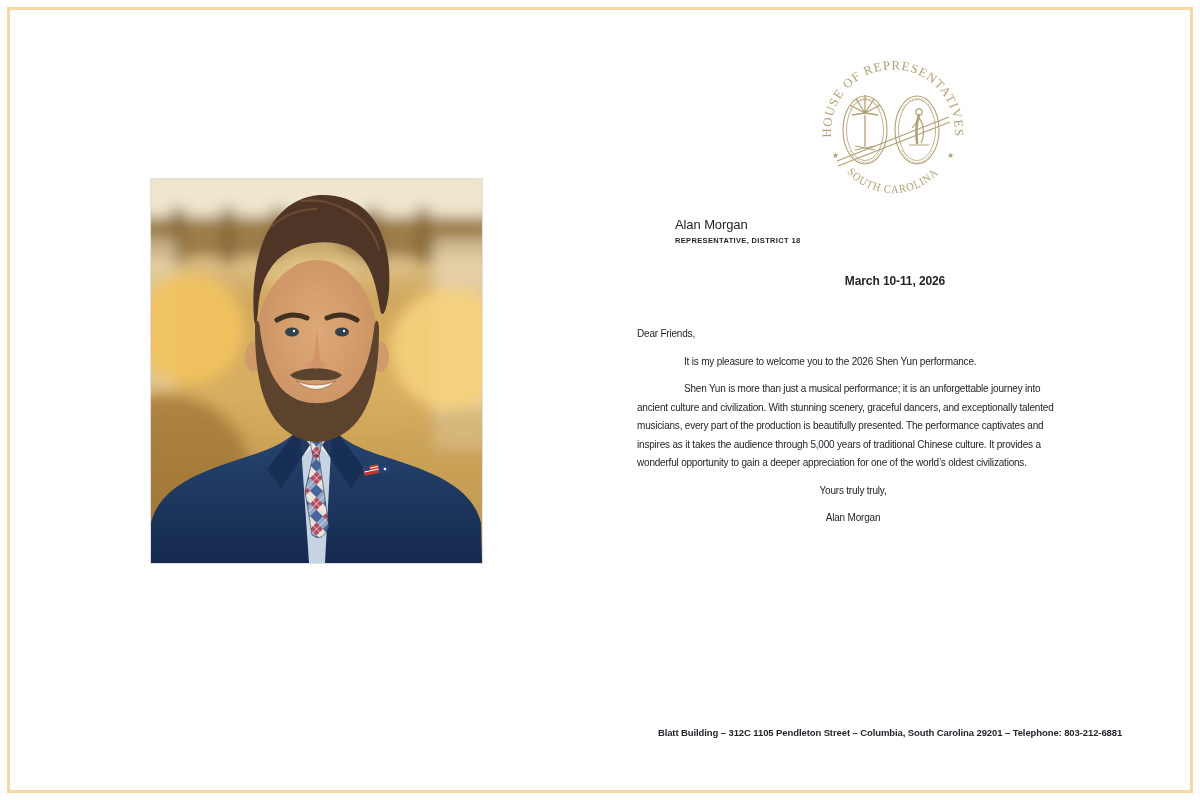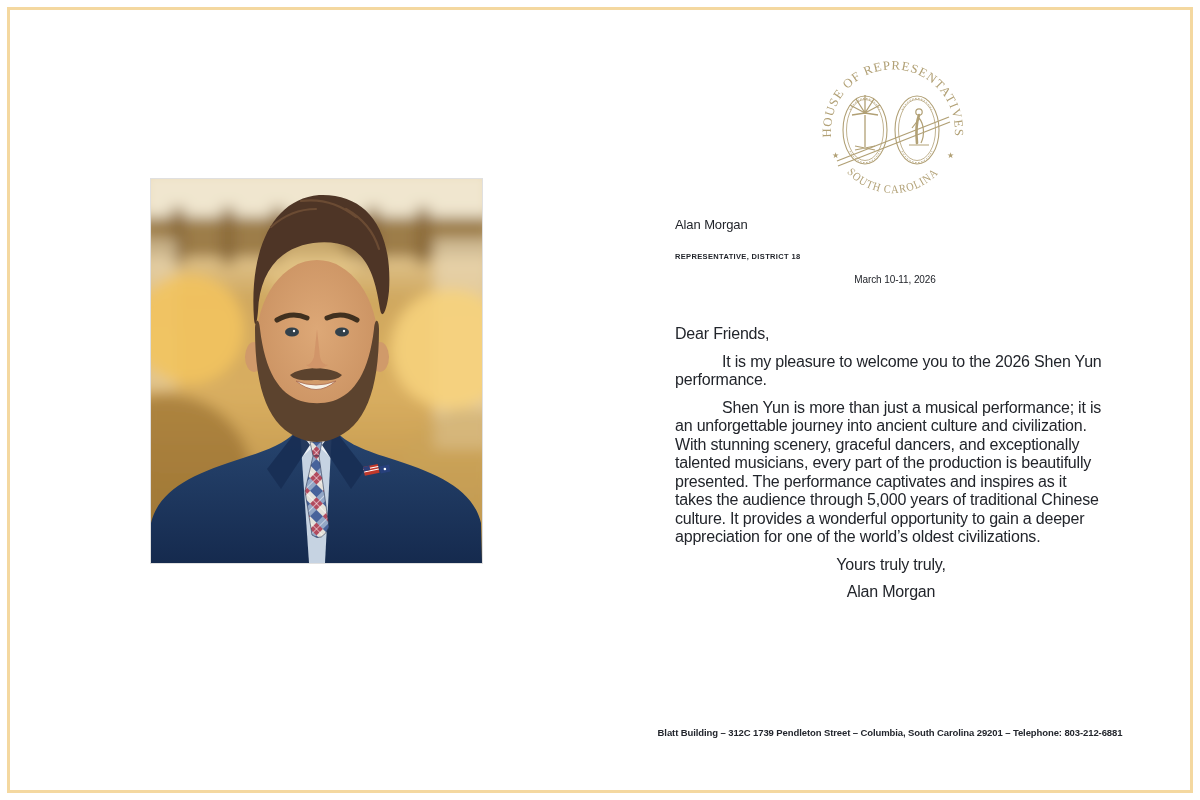--- a/index.html
+++ b/index.html
@@ -13,26 +13,26 @@
     border:3px solid #f4d8a0;pointer-events:none;
   }
   .photo{
     position:absolute;left:150px;top:178px;width:331px;height:384px;
     border:1px solid #e0e0e0;box-sizing:content-box;overflow:hidden;background:#d8b06a;
   }
   .photo svg{display:block;}
   .seal{position:absolute;left:817px;top:55px;width:152px;height:152px;}
   .author{position:absolute;left:675px;top:218px;line-height:1.15;}
   .author-name{font-size:13px;font-weight:500;letter-spacing:-0.1px;}
-  .author-title{font-size:7.5px;font-weight:700;letter-spacing:0.35px;margin-top:20px;}
+  .author-title{font-size:7.5px;font-weight:700;letter-spacing:0.35px;margin-top:4px;}
   .date-line{position:absolute;left:675px;top:274px;width:440px;text-align:center;
-    font-size:10px;font-weight:400;letter-spacing:-0.1px;}
+    font-size:12px;font-weight:700;letter-spacing:-0.1px;}
   .letter-body{
-    position:absolute;left:675px;top:325px;width:444px;
-    font-size:16px;line-height:18.5px;letter-spacing:-0.2px;font-weight:400;
+    position:absolute;left:637px;top:325px;width:444px;
+    font-size:10px;line-height:18.5px;letter-spacing:-0.2px;font-weight:400;
   }
   .letter-body p{margin:9px 12px 0 0;text-indent:47px;}
   .letter-body .salutation{text-indent:0;margin:0;}
   .closing{margin-top:10px;text-align:center;text-indent:0 !important;}
   .signature{margin-top:52px;text-align:center;text-indent:0 !important;font-weight:500;}
   .footer{
     position:absolute;left:630px;top:727px;width:520px;text-align:center;
     font-size:9.5px;font-weight:700;letter-spacing:-0.1px;color:#23262d;
   }
 </style>
@@ -199,14 +199,14 @@
   <div class="date-line">March 10-11, 2026</div>
 
   <div class="letter-body">
     <div class="salutation">Dear Friends,</div>
     <p>It is my pleasure to welcome you to the 2026 Shen Yun performance.</p>
     <p>Shen Yun is more than just a musical performance; it is an unforgettable journey into ancient culture and civilization. With stunning scenery, graceful dancers, and exceptionally talented musicians, every part of the production is beautifully presented. The performance captivates and inspires as it takes the audience through 5,000 years of traditional Chinese culture. It provides a wonderful opportunity to gain a deeper appreciation for one of the world’s oldest civilizations.</p>
     <p class="closing">Yours truly truly,</p>
     <p class="signature">Alan Morgan</p>
   </div>
 
-  <div class="footer">Blatt Building – 312C 1739 Pendleton Street – Columbia, South Carolina 29201 – Telephone: 803-212-6881</div>
+  <div class="footer">Blatt Building – 312C 1105 Pendleton Street – Columbia, South Carolina 29201 – Telephone: 803-212-6881</div>
 </div>
 
 </body></html>

